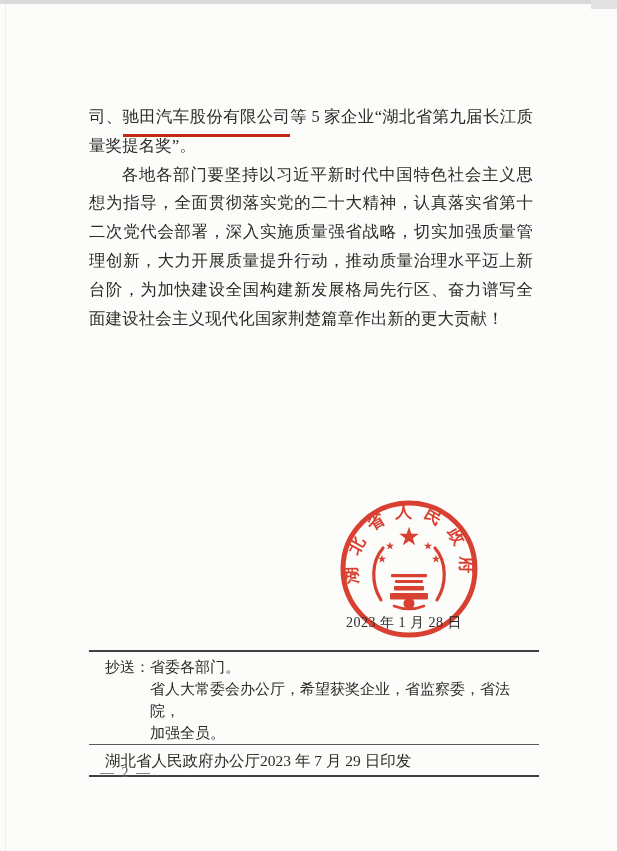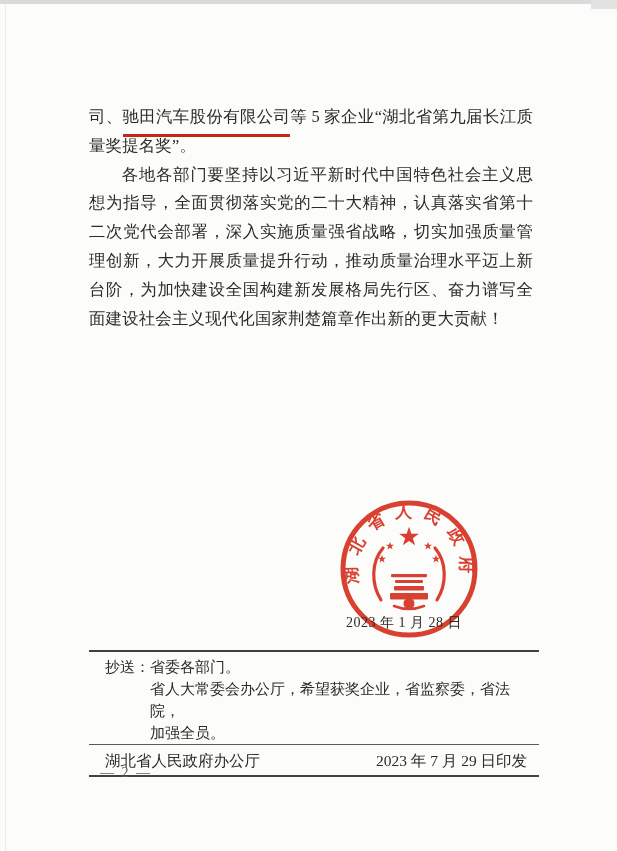--- a/index.html
+++ b/index.html
@@ -36,21 +36,21 @@
   }
 
   .footer { position:absolute; left:89px; top:650px; width:450px; }
   .rule-1 { border-top:2px solid #414141; }
   .rule-2 { border-top:1.5px solid #5a5a5a; }
   .rule-3 { border-top:2px solid #414141; margin-top:5px; }
   .cc { display:flex; margin:4px 0 0 16px; font-size:15px; line-height:22px;justify-content:space-between; }
   .cc-label { flex:0 0 auto; white-space:nowrap; }
   .cc-lines { flex:1 1 auto; }
   .issuer-row {
-    display:flex; justify-content:space-between;
+    display:flex; justify-content:flex-start;
     margin:7px 12px 0 16px; font-size:15.5px; line-height:18px; white-space:nowrap;
   }
   .page-number {
     position:absolute; left:100px; top:765px;
     font-size:14px; color:#5a5a5a; letter-spacing:2px; white-space:nowrap;
   }
 </style>
 </head>
 <body>
 

